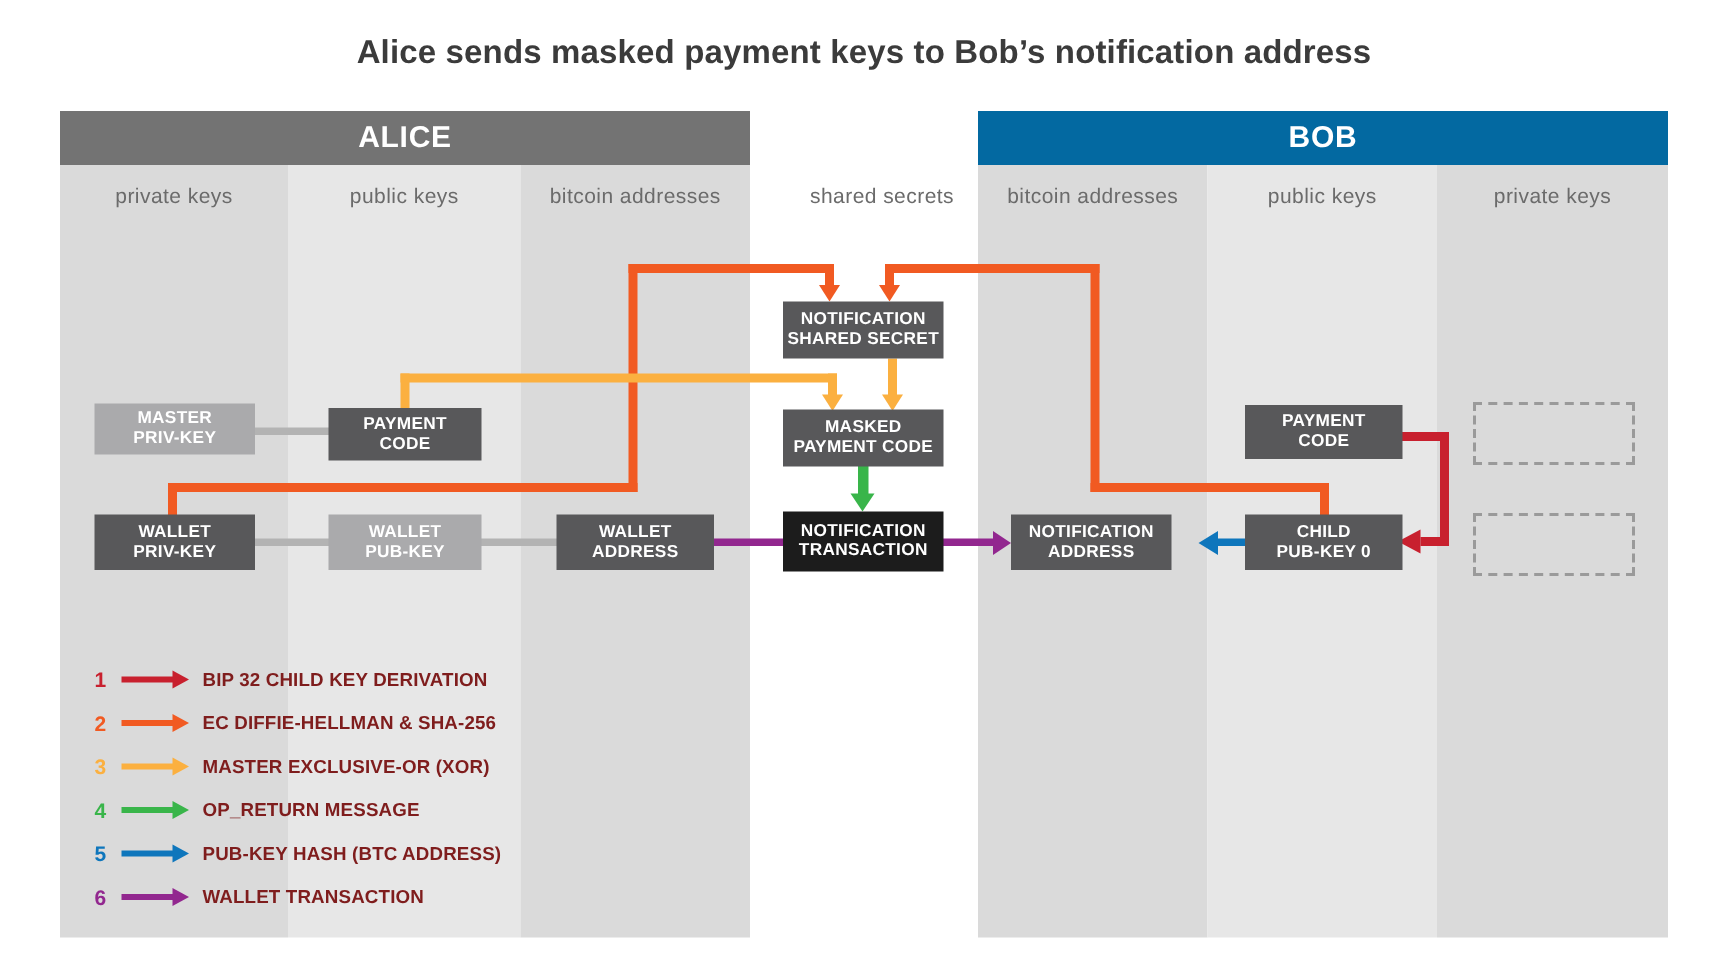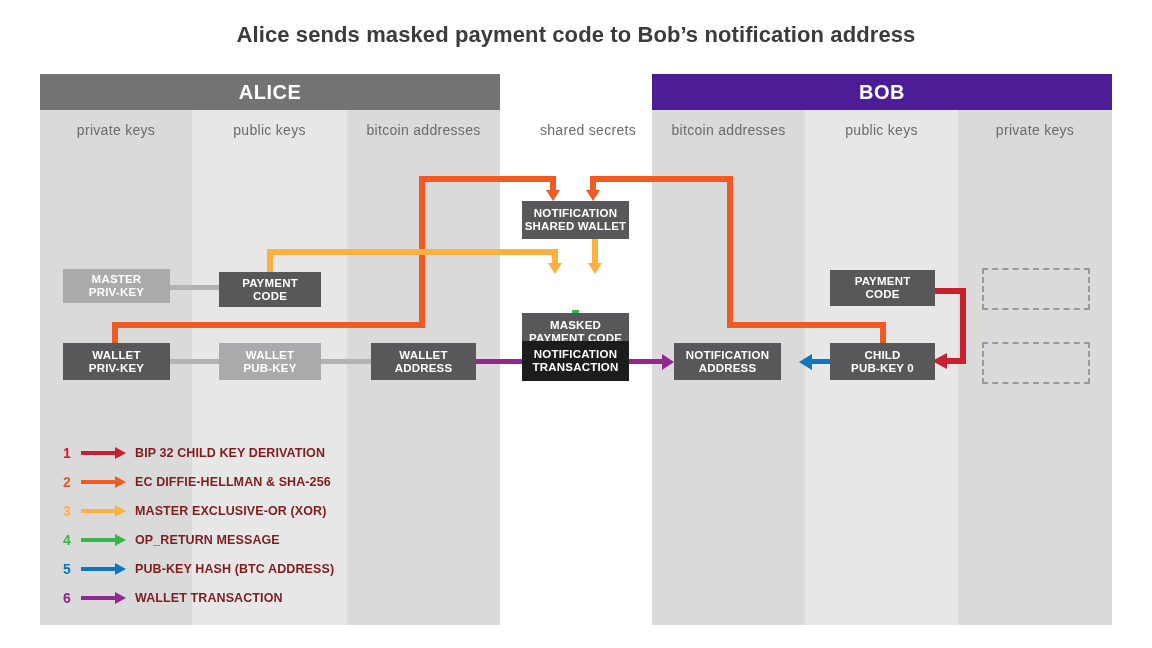--- a/index.html
+++ b/index.html
@@ -17,21 +17,21 @@
   .band.light{background:#e7e7e7;}
   .band.white{background:#ffffff;}
 
   
   .party-header{
     position:absolute;top:74px;height:36px;color:#fff;
     font-size:20px;font-weight:bold;letter-spacing:.5px;
     display:flex;align-items:center;justify-content:center;
   }
   #header-alice{left:40px;width:460px;background:#737373;}
-  #header-bob{left:652px;width:460px;background:#4c1d95;}
+  #header-bob{left:652px;width:460px;background:#0369a1;}
 
   
   .col-caption{
     position:absolute;top:118px;height:24px;
     font-size:14px;color:#6b6b6b;
     display:flex;align-items:center;justify-content:center;
     letter-spacing:.3px;
   }
 
   
@@ -65,21 +65,21 @@
 <body>
 
 <div class="band dark" style="left:40px;width:152px;"></div>
 <div class="band light" style="left:192px;width:155px;"></div>
 <div class="band dark" style="left:347px;width:153px;"></div>
 <div class="band white" style="left:500px;width:152px;"></div>
 <div class="band dark" style="left:652px;width:153px;"></div>
 <div class="band light" style="left:805px;width:153px;"></div>
 <div class="band dark" style="left:958px;width:154px;"></div>
 
-<div id="page-title">Alice sends masked payment code to Bob’s notification address</div>
+<div id="page-title">Alice sends masked payment keys to Bob’s notification address</div>
 
 <div class="party-header" id="header-alice">ALICE</div>
 <div class="party-header" id="header-bob">BOB</div>
 
 <div class="col-caption" style="left:40px;width:152px;">private keys</div>
 <div class="col-caption" style="left:192px;width:155px;">public keys</div>
 <div class="col-caption" style="left:347px;width:153px;">bitcoin addresses</div>
 <div class="col-caption" style="left:512px;width:152px;">shared secrets</div>
 <div class="col-caption" style="left:652px;width:153px;">bitcoin addresses</div>
 <div class="col-caption" style="left:805px;width:153px;">public keys</div>
@@ -148,24 +148,24 @@
   <span class="ln">PUB-KEY</span>
 </div>
 
 <div class="node grey-dark" style="left:371px;top:343px;width:105px;height:37px;">
   <span class="ln">WALLET</span>
   <span class="ln">ADDRESS</span>
 </div>
 
 <div class="node grey-dark" style="left:522px;top:201px;width:107px;height:38px;">
   <span class="ln">NOTIFICATION</span>
-  <span class="ln">SHARED WALLET</span>
-</div>
-
-<div class="node grey-dark" style="left:522px;top:273px;width:107px;height:38px;margin-top:40px;">
+  <span class="ln">SHARED SECRET</span>
+</div>
+
+<div class="node grey-dark" style="left:522px;top:273px;width:107px;height:38px;">
   <span class="ln">MASKED</span>
   <span class="ln">PAYMENT CODE</span>
 </div>
 
 <div class="node black" style="left:522px;top:341px;width:107px;height:40px;">
   <span class="ln">NOTIFICATION</span>
   <span class="ln">TRANSACTION</span>
 </div>
 
 <div class="node grey-dark" style="left:674px;top:343px;width:107px;height:37px;">

